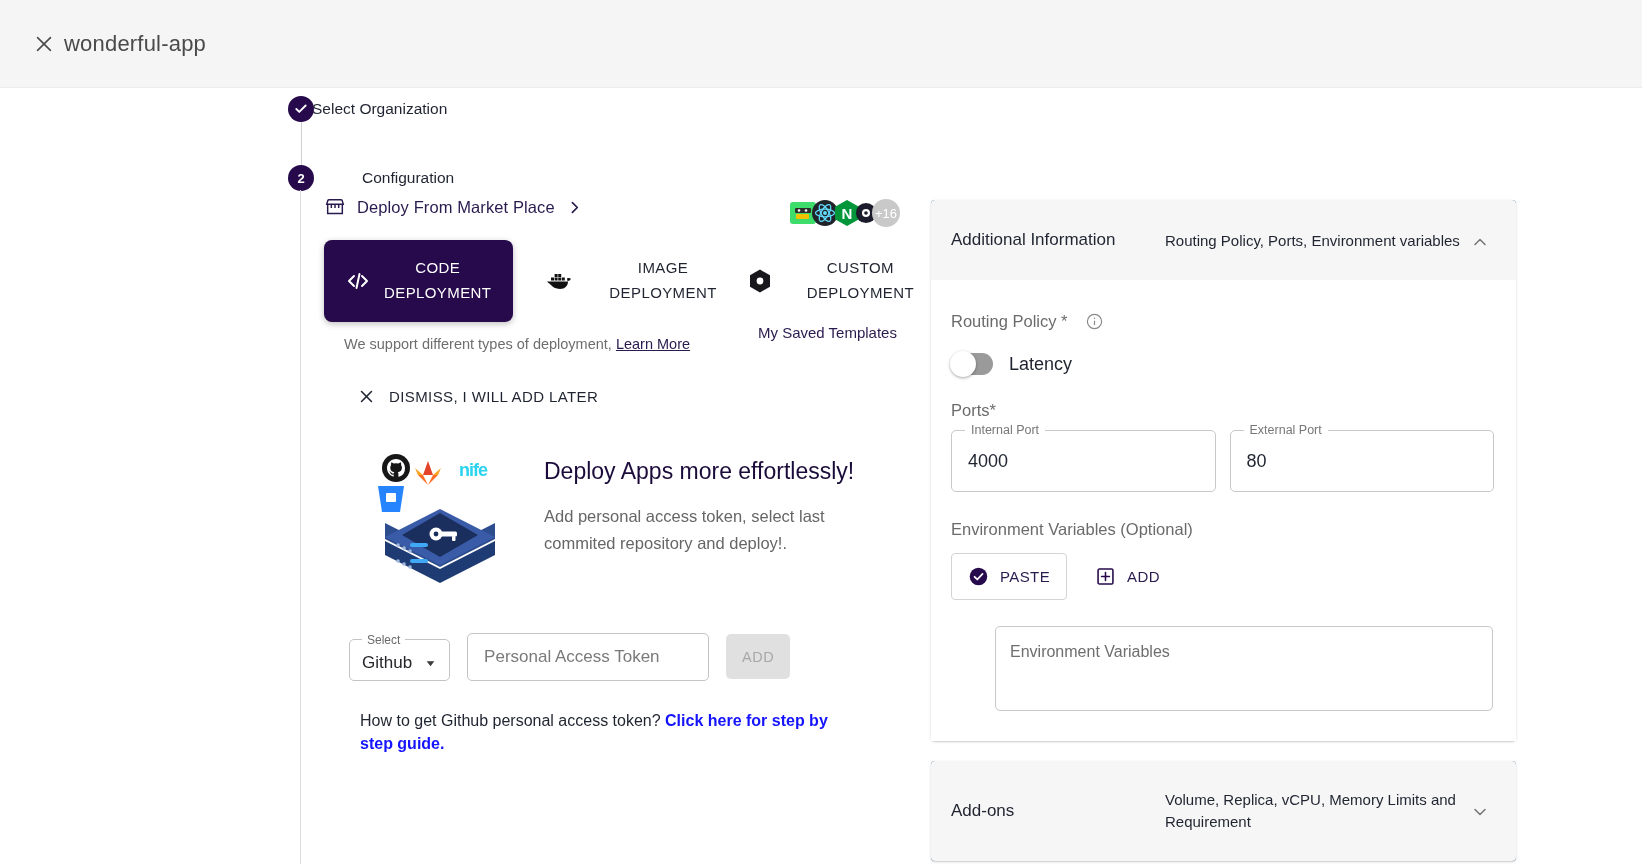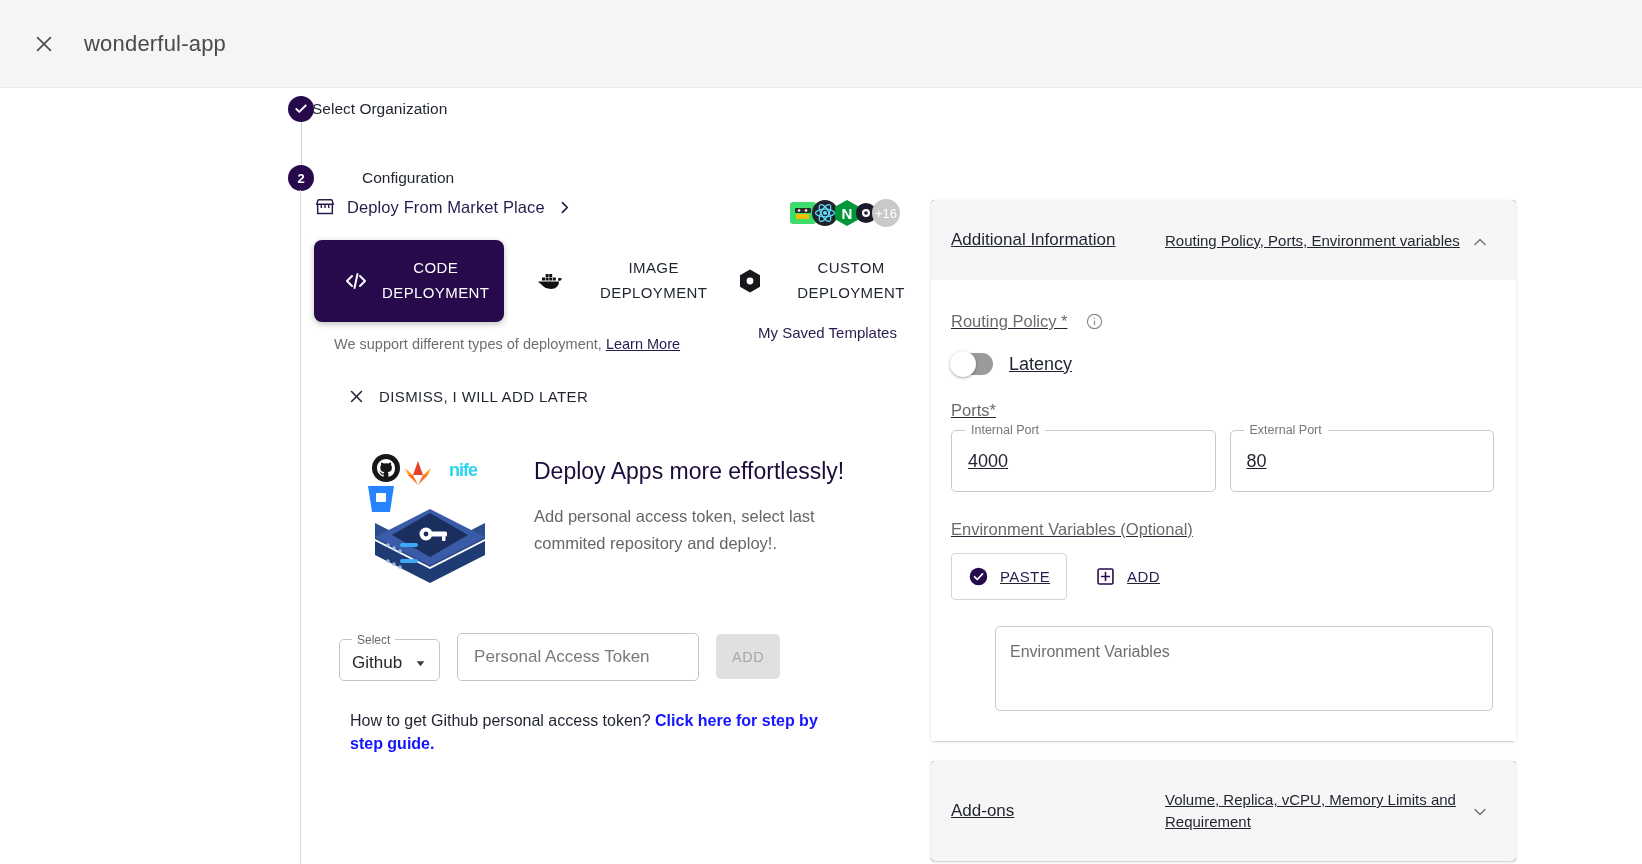--- a/index.html
+++ b/index.html
@@ -8,21 +8,21 @@
     font-family: "Liberation Sans", sans-serif;
     background:#ffffff;
     color:#1f2430;
     overflow:hidden;
   }
   .app { position:relative; width:1642px; height:864px; }
 
   
   .topbar {
     height:88px; background:#f5f5f5;
-    display:flex; align-items:center; gap:20px;
+    display:flex; align-items:center; 
     padding-left:24px;
     border-bottom:1px solid #ececec;
   }
   .close-btn {
     width:40px;height:40px;border:none;background:transparent;
     display:flex;align-items:center;justify-content:center;
     cursor:pointer; color:#4a4a4a;
   }
   .close-btn svg{display:block;}
   .app-title { font-size:22px; color:#4a4a4a; letter-spacing:.2px; }
@@ -42,40 +42,40 @@
   #lbl-org { left:312px; top:100px; }
   #lbl-cfg { left:322px; top:169px;margin-left:40px; }
 
   .vrail {
     position:absolute; left:300px; top:190px; width:1px; height:674px;
     background:#dcdcdc;
   }
 
   
   .leftcol {
-    position:absolute; left:314px; top:196px; width:590px;
+    position:absolute; left:324px; top:196px; width:590px;
   }
   .marketplace-row {
     display:flex; align-items:center; gap:11px;
     color:#2a1b4e;
   }
   .mp-text { font-size:16.5px; color:#2a1b4e; letter-spacing:.1px; }
   .mp-chevron { color:#2a1b4e; display:flex; align-items:center;}
 
   .deploy-tabs {
     display:flex; align-items:flex-start; margin-top:22px; gap:0;
   }
   .tab {
     display:flex; align-items:center; gap:14px;
     cursor:pointer; background:transparent; border:none;
     font-family:inherit;
   }
   .tab.active {
     background:#260a4b; color:#fff; border-radius:8px;
-    padding:16px 30px; width:190px;
+    padding:16px 22px; width:190px;
     box-shadow:0 2px 6px rgba(0,0,0,.25);
   }
   .tab.inactive { color:#1f2430; padding:16px 0;gap:36px; }
   .tab-label {
     font-size:15px; line-height:1.65; letter-spacing:.4px;
     text-align:center; flex:1;
   }
   .tab.active .tab-label{ text-align:center; }
   .tab-ico { flex:0 0 auto; display:flex; align-items:center; justify-content:center; }
 
@@ -149,21 +149,20 @@
     position:absolute; left:758px; top:324px;
     font-size:15px; color:#2a1b4e; cursor:pointer;
   }
 
   
   .rightcol { position:absolute; left:931px; top:200px; width:585px; }
 
   .acc {
     background:#0c4a6e; border-radius:4px;
     box-shadow:0 1px 3px rgba(0,0,0,.14), 0 1px 1px rgba(0,0,0,.08);
-    text-decoration:underline;
   }
   .acc-head {
     background:#f6f6f6; display:flex; align-items:flex-start;
     padding:30px 26px 28px 20px; cursor:pointer;
     border-radius:4px 4px 0 0;
   }
   .acc-title { font-size:17px; color:#1f2430; width:214px; flex:0 0 214px; }
   .acc-sub { font-size:15px; color:#1f2430; flex:1; line-height:1.45; }
   .acc-chevron { color:#777; flex:0 0 auto; margin-top:2px; }
 

